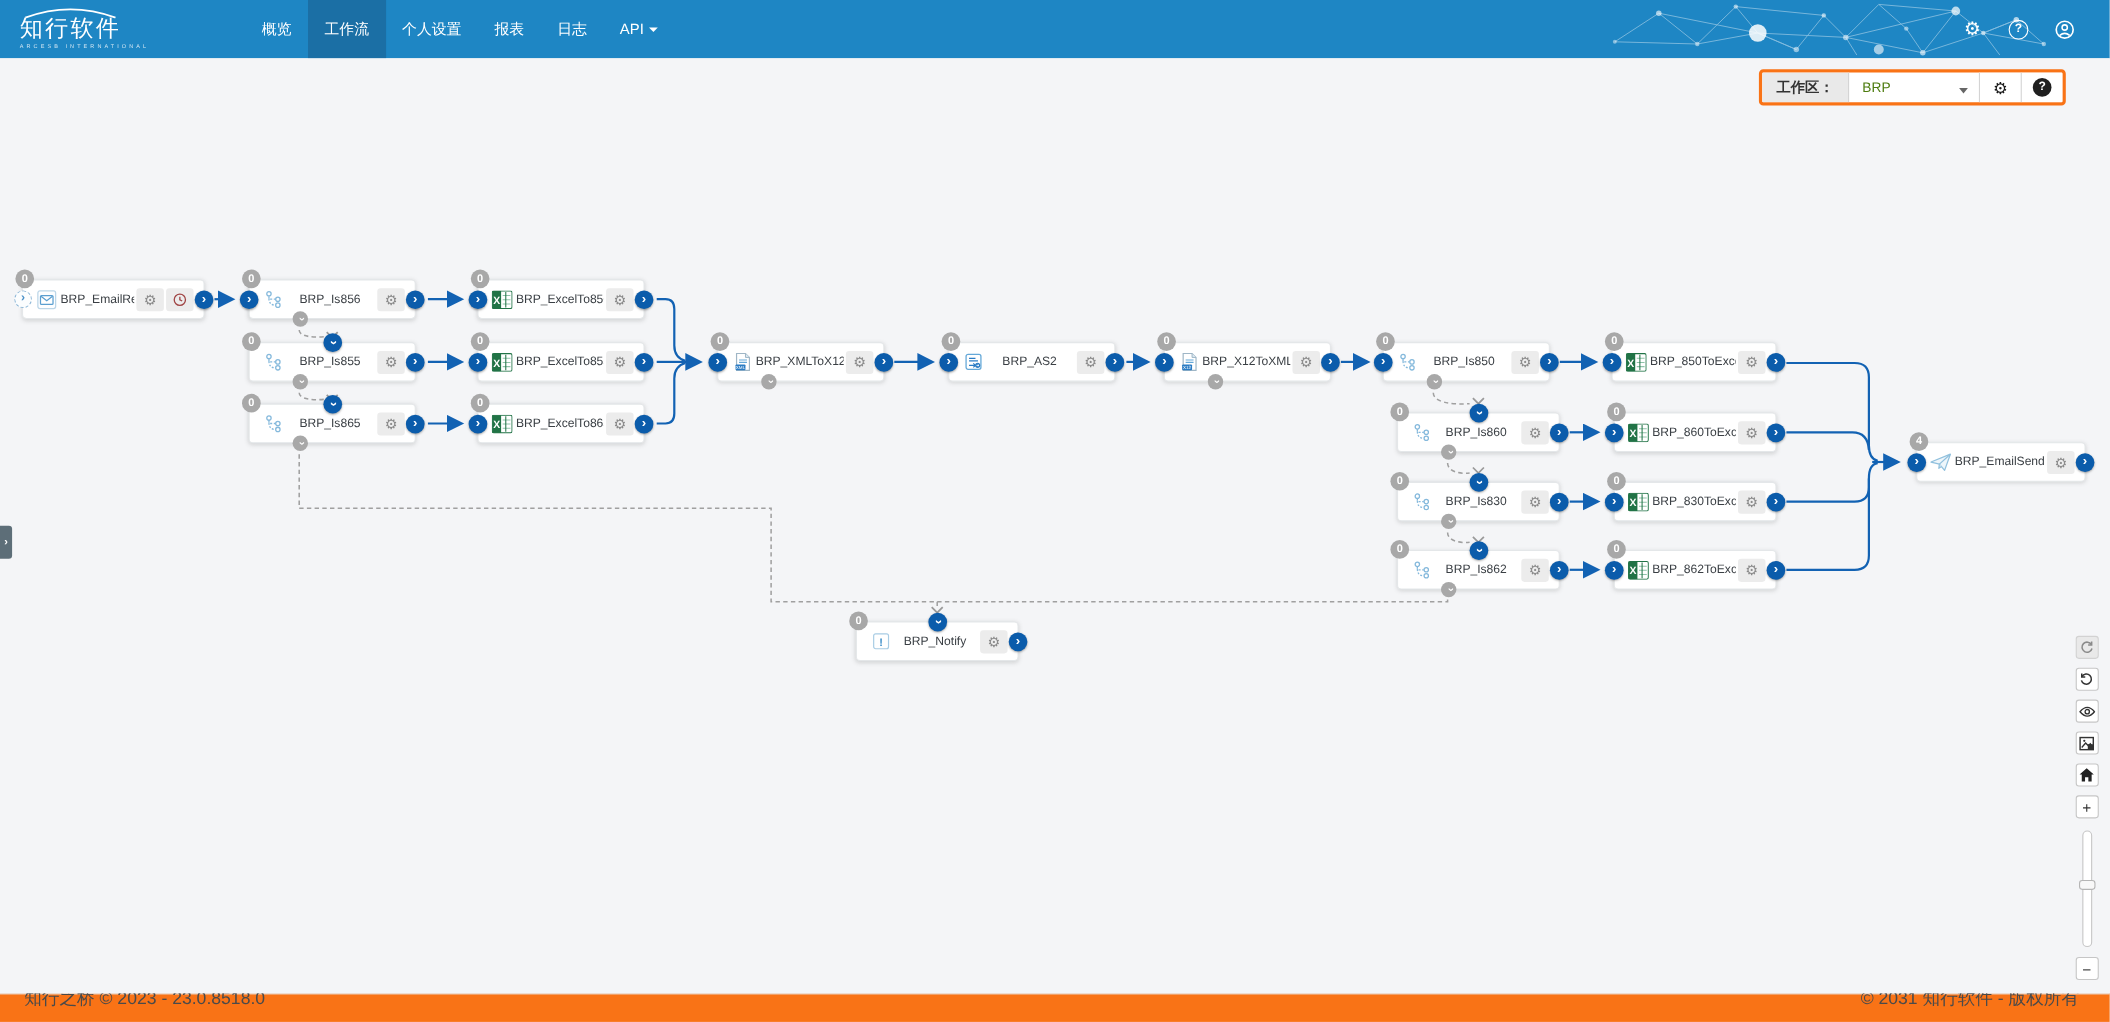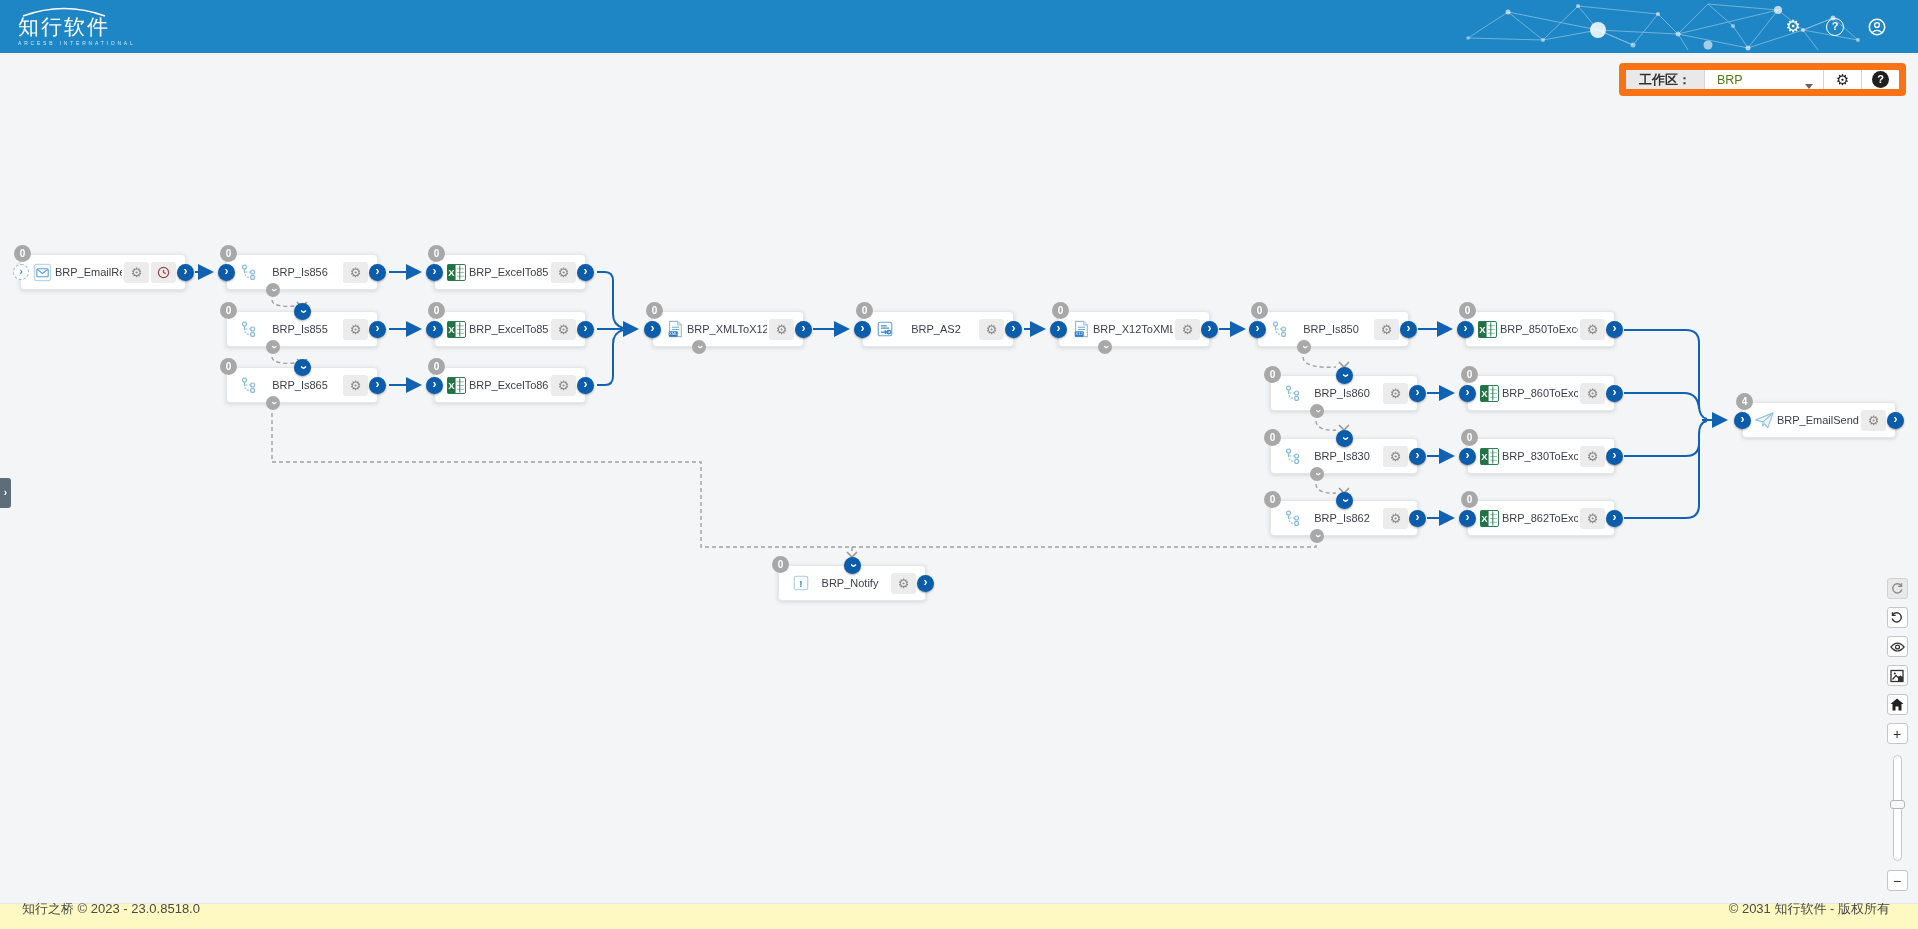--- a/index.html
+++ b/index.html
@@ -18,21 +18,21 @@
   .nav-caret { display:inline-block; width:0; height:0; border-left:4px solid transparent; border-right:4px solid transparent; border-top:4px solid #fff; margin-left:5px; vertical-align:middle; }
   .header-right { position:absolute; right:32px; top:0; height:53px; display:flex; align-items:center; gap:24px; z-index:3; }
   .hicon { width:18px; height:18px; color:#fff; font-size:17px; line-height:18px; text-align:center; cursor:pointer; }
   .hicon-circle { width:18px; height:18px; border:1.5px solid #fff; border-radius:50%; color:#fff; font-size:11px; font-weight:bold; line-height:15px; text-align:center; cursor:pointer; }
   .plexus { position:absolute; right:40px; top:0; z-index:1; }
 
   
   .canvas { position:relative; width:1918px; height:850px; background:#f4f5f7; overflow:hidden; }
 
   
-  .ws-bar { position:absolute; top:10px; right:12px; height:33px; display:flex; align-items:stretch; border:7px solid #f97316; border-radius:4px; background:#fff; overflow:hidden; z-index:20; }
+  .ws-bar { position:absolute; top:10px; right:40px; height:33px; display:flex; align-items:stretch; border:3px solid #f97316; border-radius:4px; background:#fff; overflow:hidden; z-index:20; }
   .ws-label { background:#e9e9e9; border-right:1px solid #d4d4d4; padding:0 13px; font-size:13px; font-weight:bold; color:#333; display:flex; align-items:center; }
   .ws-select { position:relative; width:118px; padding:0 22px 0 12px; font-size:12.5px; color:#4d7c0f; display:flex; align-items:center; cursor:pointer; }
   .ws-select::after { content:""; position:absolute; right:10px; top:14px; width:0; height:0; border-left:4px solid transparent; border-right:4px solid transparent; border-top:5px solid #666; }
   .ws-btn { width:38px; border-left:1px solid #d4d4d4; display:flex; align-items:center; justify-content:center; cursor:pointer; background:#fff; }
   .ws-gear { font-size:15px; color:#1a1a1a; }
   .ws-help { width:17px; height:17px; background:#1f1f1f; border-radius:50%; color:#fff; font-size:11px; font-weight:bold; line-height:17px; text-align:center; }
 
   
   .left-toggle { position:absolute; left:0; top:425px; width:11px; height:30px; background:#5d6e78; border-radius:0 3px 3px 0; color:#fff; font-size:10px; font-weight:bold; line-height:29px; text-align:center; cursor:pointer; z-index:20; }
 
@@ -57,21 +57,21 @@
   .port.p-left  { left:-9px; top:50%; margin-top:-8.5px; }
   .port.p-right { right:-9px; top:50%; margin-top:-8.5px; }
   .port.p-top   { left:50%; margin-left:-8.5px; top:-9px; }
   .port.p-top::before { transform:rotate(90deg); }
   .port.p-bottom { left:39px; bottom:-8px; width:14px; height:14px; background:#a8a8a8; box-shadow:none; }
   .port.p-bottom::before { width:14px; height:14px; font-size:10px; line-height:11.5px; transform:rotate(90deg); }
   .port.p-dashed { left:-8px; top:50%; margin-top:-8px; width:16px; height:16px; background:#fbfdfe; border:1px dashed #8fb8d8; box-shadow:none; }
   .port.p-dashed::before { color:#4a90c8; font-size:11px; line-height:13px; width:14px; }
 
   
-  .footer { height:26px; background:#fef9c3; border-top:1px solid #e7e7e7; display:flex; align-items:center; justify-content:space-between; font-size:13px; color:#4a4a4a; padding:0 28px 16px 22px; }
+  .footer { height:26px; background:#f97316; border-top:1px solid #e7e7e7; display:flex; align-items:center; justify-content:space-between; font-size:16px; color:#4a4a4a; padding:0 28px 16px 22px; }
 </style>
 </head>
 <body>
 
 <div class="header">
   <svg class="plexus" width="430" height="53" viewBox="0 0 430 53">
     <g stroke="#ffffff" stroke-width="0.8" opacity="0.45">
       <path d="M20,38 L60,12 L95,40 L130,6 L150,30 L185,45 L210,14 L230,34 L260,4 L285,26 L300,48 L330,10 L355,30 L385,18 L410,40" fill="none"></path>
       <path d="M60,12 L150,30 L230,34 L330,10 M95,40 L150,30 M185,45 L150,30 M260,4 L330,10 M300,48 L355,30 L410,40 M230,34 L300,48 M130,6 L210,14" fill="none"></path>
       <path d="M20,38 L95,40 M355,30 L385,18 M240,50 L230,34 M370,50 L355,30" fill="none"></path>
@@ -96,20 +96,28 @@
   </svg>
 
   <div class="logo">
     <svg class="logo-arc" width="88" height="10" viewBox="0 0 88 10">
         <path d="M3,9 Q44,-6 85,9" stroke="#fff" stroke-width="1.6" fill="none"></path>
       </svg>
     <div class="logo-title">知行软件</div>
     <div class="logo-sub">ARCESB INTERNATIONAL</div>
   </div>
 
+  <div class="nav">
+    <div class="nav-item">概览</div>
+    <div class="nav-item active">工作流</div>
+    <div class="nav-item">个人设置</div>
+    <div class="nav-item">报表</div>
+    <div class="nav-item">日志</div>
+    <div class="nav-item"><span>API</span><span class="nav-caret"></span></div>
+  </div>
 
   <div class="header-right">
     <div class="hicon">⚙</div>
     <div class="hicon-circle">?</div>
     <div class="hicon">
       <svg width="18" height="18" viewBox="0 0 18 18">
           <circle cx="9" cy="9" r="7.7" fill="none" stroke="#fff" stroke-width="1.5"></circle>
           <circle cx="9" cy="7" r="2.4" fill="none" stroke="#fff" stroke-width="1.4"></circle>
           <path d="M4.5,14.2 Q9,10.5 13.5,14.2" fill="none" stroke="#fff" stroke-width="1.4"></path>
         </svg>

